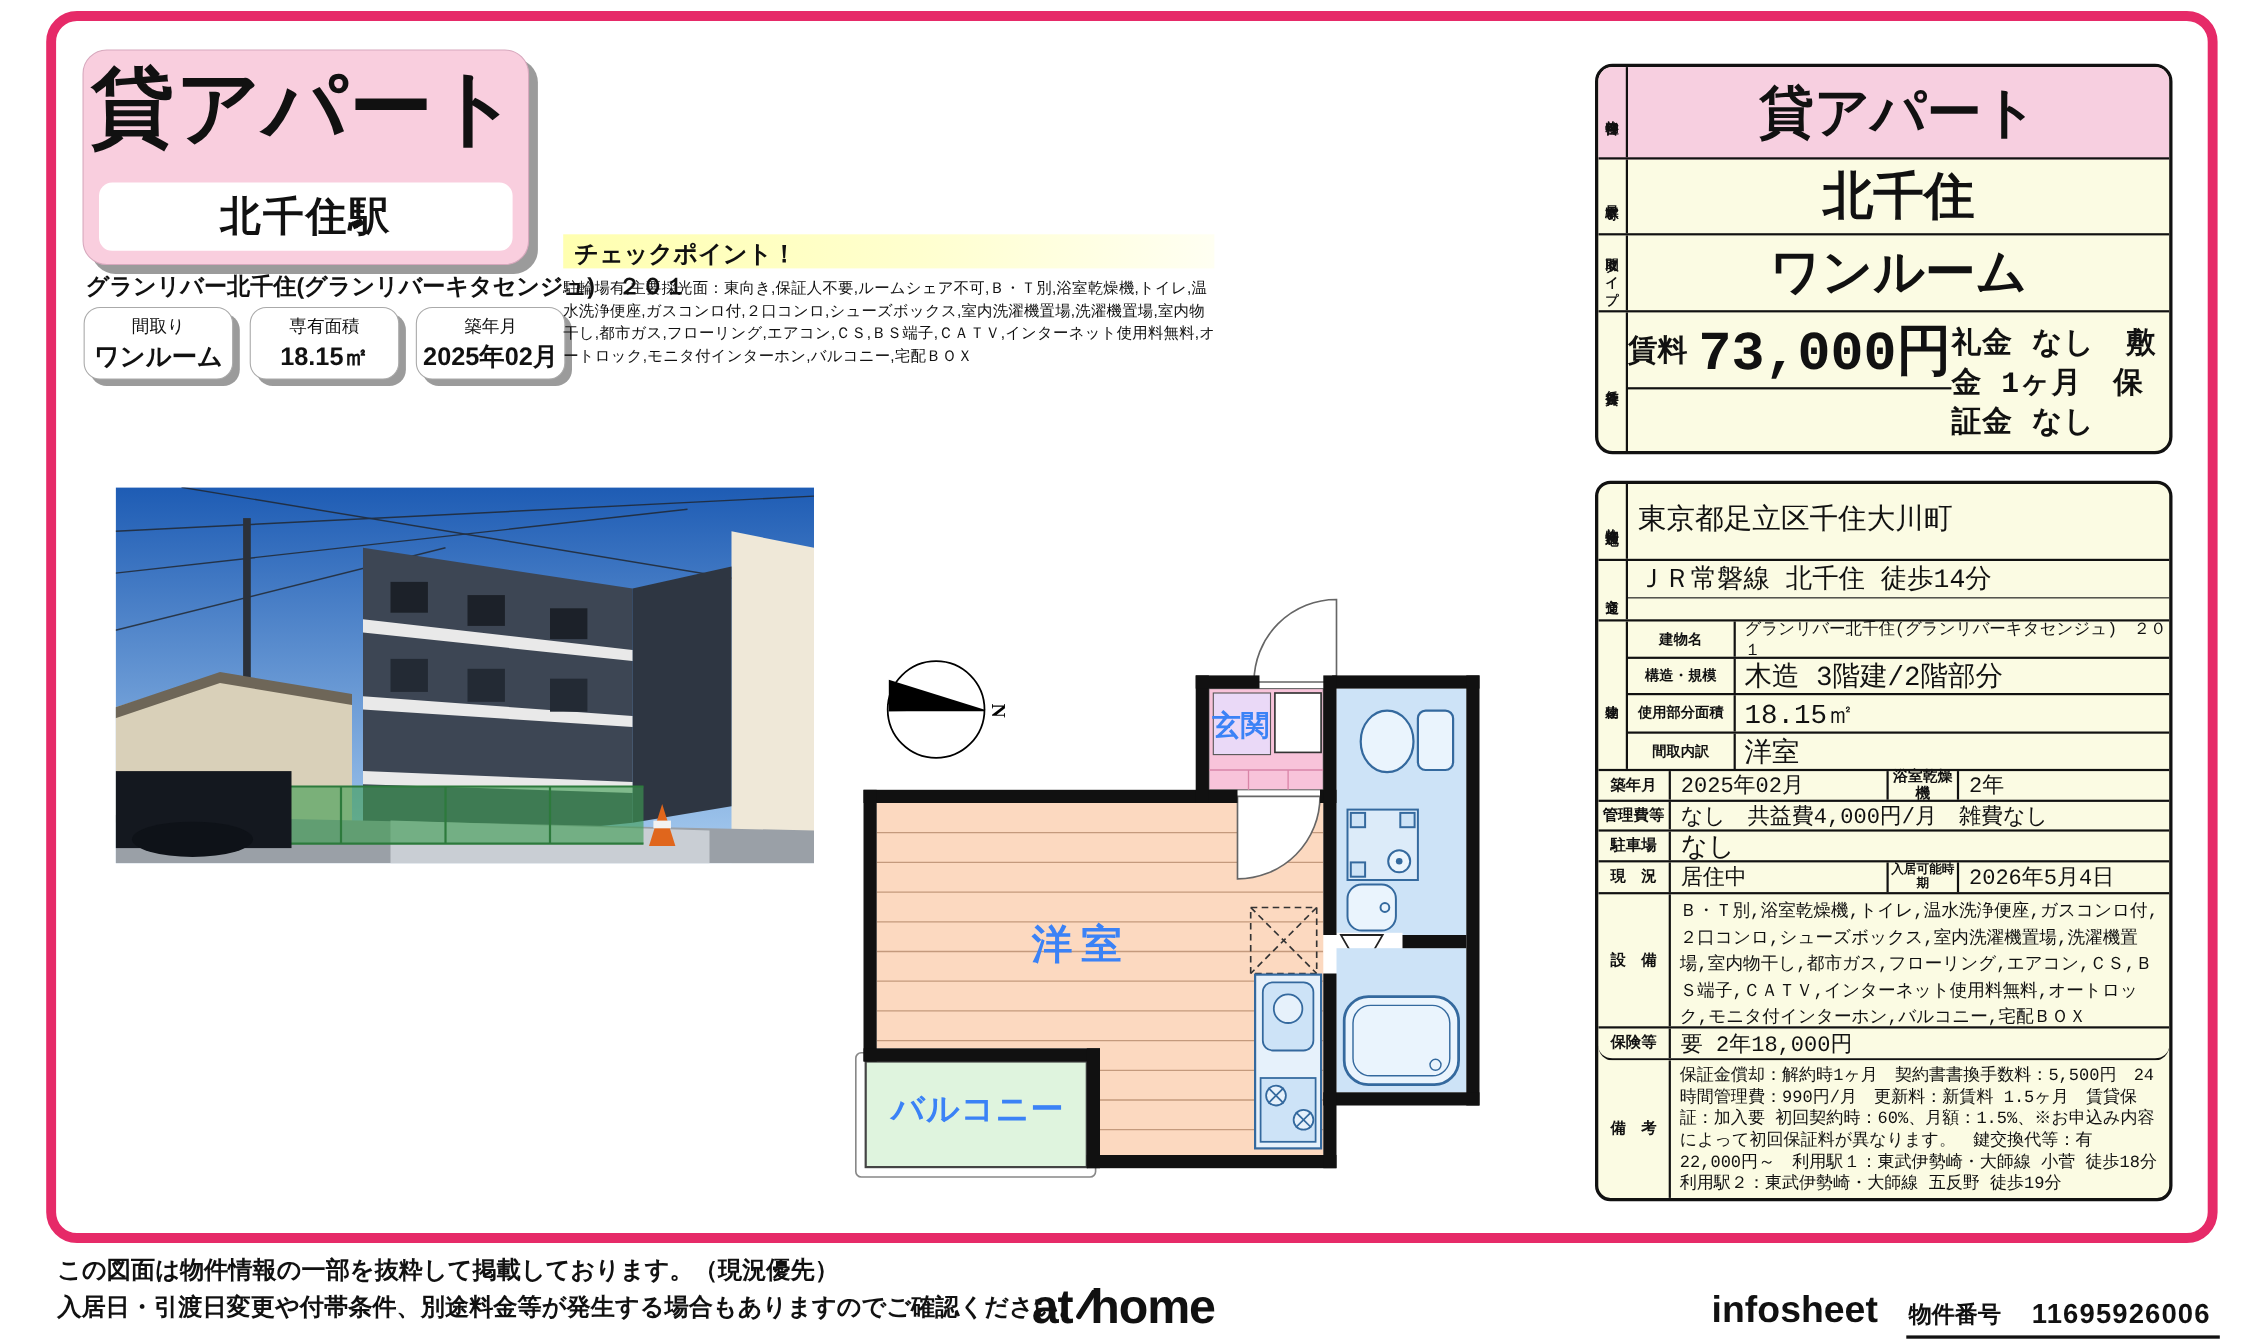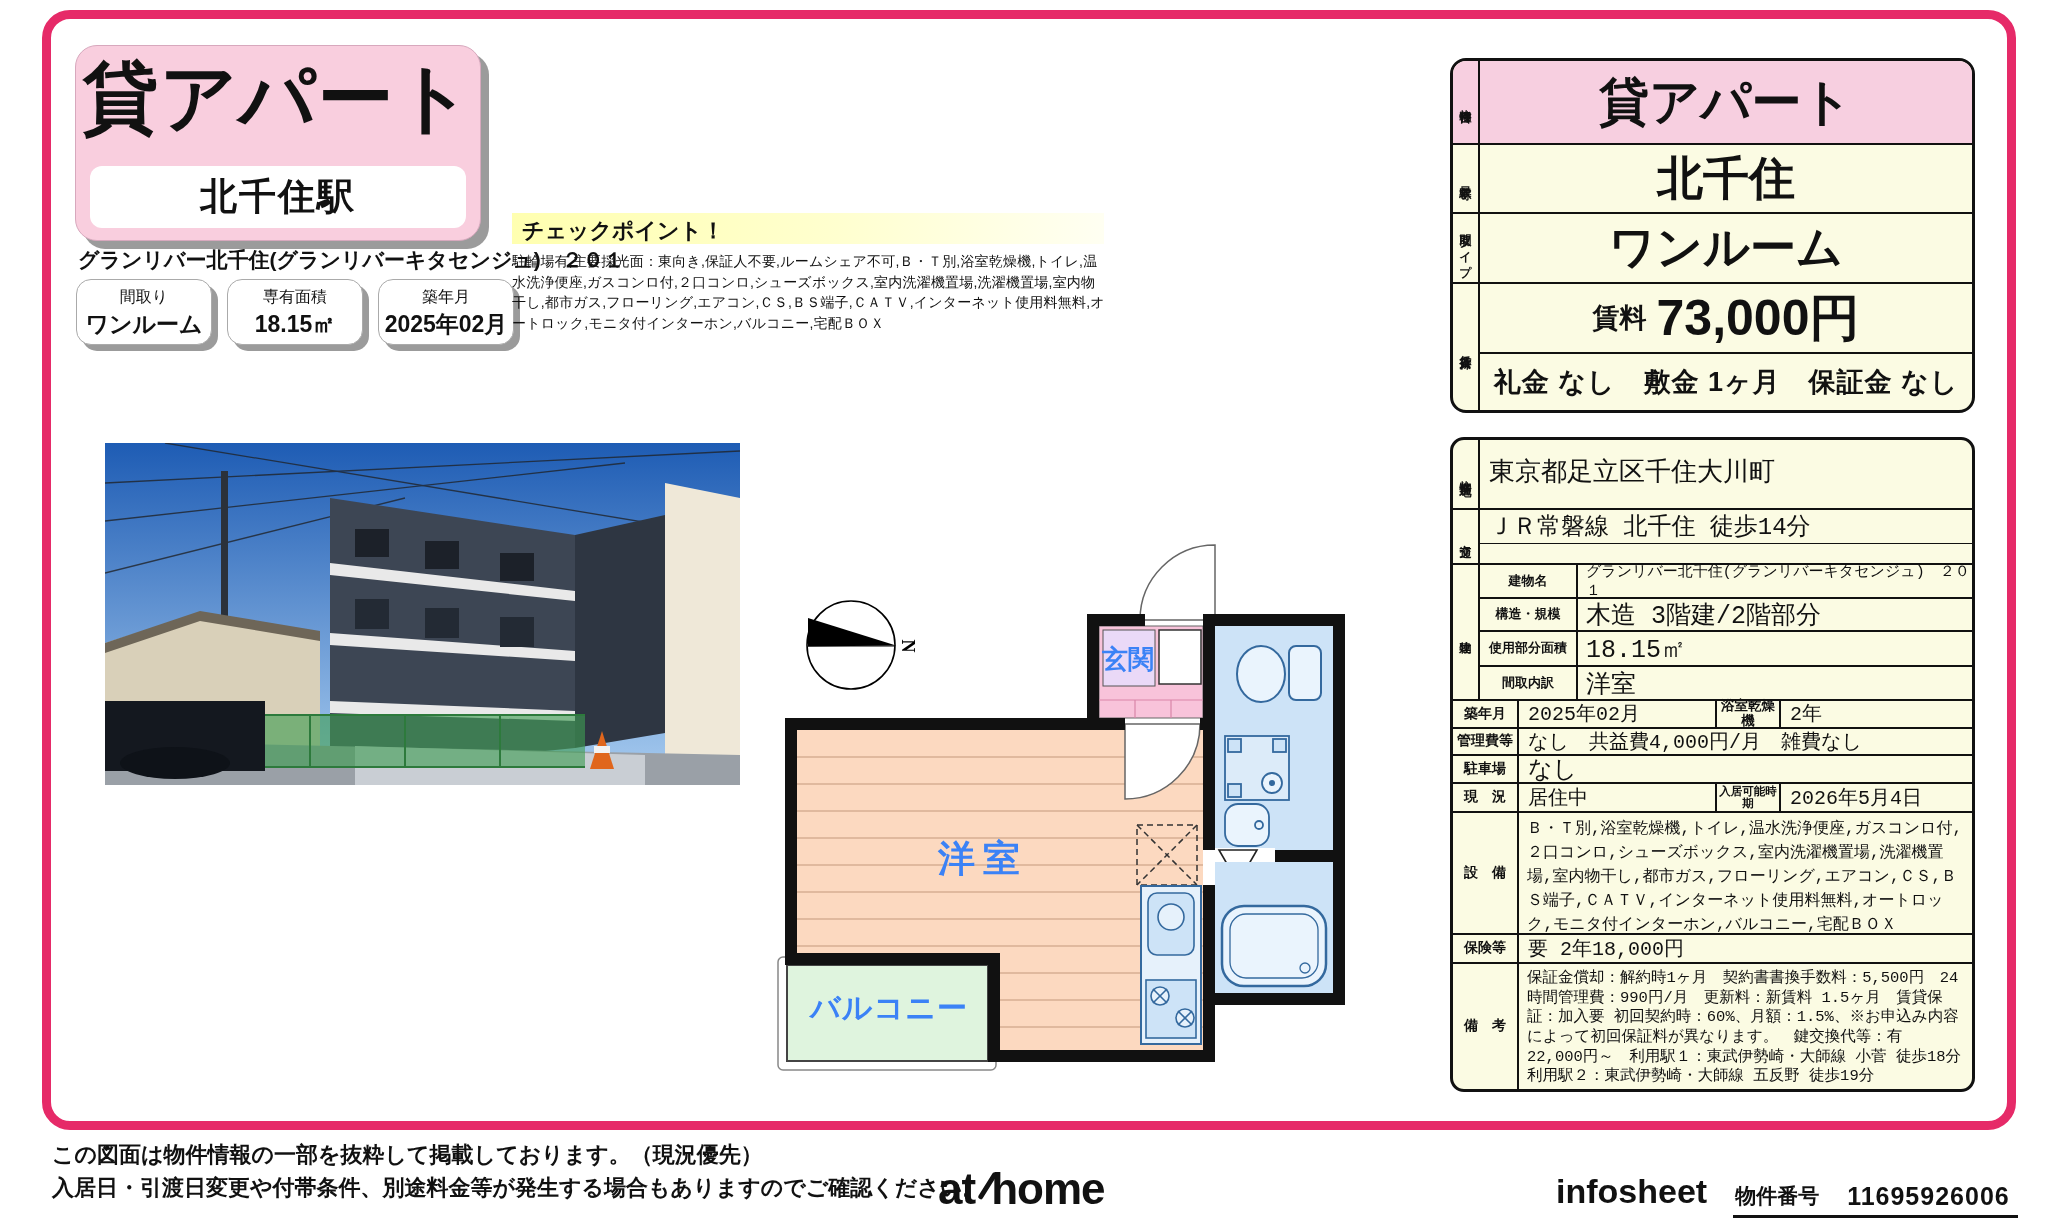--- a/index.html
+++ b/index.html
@@ -55,21 +55,21 @@
         display:flex; flex-direction:column; }
   .t-row { display:flex; border-bottom:2px solid #111; }
   .t-row:last-child { border-bottom:none; }
   .vlab { width:27px; border-right:2px solid #111; writing-mode:vertical-rl; text-orientation:upright;
           font-size:12px; font-weight:bold; display:flex; align-items:center; justify-content:center;
           line-height:1; padding:2px 0; letter-spacing:1px; }
   .t1 .val { flex:1; display:flex; align-items:center; justify-content:center; font-weight:bold; }
   .r-pink { background:#f7cfe0; }
   .h84 { height:84px; } .h69 { height:69px; } .h70 { height:70px; } .r4 { flex:1; }
   .fs50 { font-size:50px; } .fs46 { font-size:46px; }
-  .rentcol { flex:1; display:flex; flex-direction:column; }
+  .rentcol { flex:1; display:flex; flex-direction:row;font-family:Liberation Mono, monospace; }
   .rentline { height:70px; border-bottom:2px solid #111; display:flex; align-items:center;
               justify-content:center; gap:10px; }
   .rentline .rl { font-size:27px; font-weight:bold; }
   .rentline .rv { font-size:50px; font-weight:bold; }
   .termline { flex:1; display:flex; align-items:center; justify-content:center;
               font-size:27px; font-weight:bold; letter-spacing:1px; }
 
   .t2 { position:absolute; left:1450px; top:437px; width:525px; height:655px;
         border:3px solid #111; border-radius:14px; overflow:hidden; background:#fbfbe3;
         display:flex; flex-direction:column; }
@@ -88,21 +88,21 @@
   .bld-sub { display:flex; border-bottom:2px solid #111; }
   .bld-sub:last-child { border-bottom:none; }
   .bld-sub .slab { width:98px; border-right:2px solid #111; font-size:13px; font-weight:bold;
                    display:flex; align-items:center; justify-content:center; }
   .bld-sub .sval { flex:1; display:flex; align-items:center; padding-left:8px; }
   .bs1 { height:34px; } .bs1 .sval { font-size:15px; }
   .bs2 { height:33px; } .bs2 .sval { font-size:25px; }
   .bs3 { height:37px; } .bs3 .sval { font-size:25px; }
   .bs4 { flex:1; } .bs4 .sval { font-size:25px; }
   .built-row { height:28px; } .fees-row { height:27px; } .park-row { height:28px; }
-  .stat-row { height:33px; } .equip-row { height:122px; } .ins-row { height:30px; }
+  .stat-row { height:33px; } .equip-row { height:122px; } .ins-row { height:30px;border-radius:13px; }
   .notes-row { flex:1; }
   .val198 { width:198px; border-right:2px solid #111; font-size:20px; }
   .lab64 { width:64px; border-right:2px solid #111; font-size:13.5px; font-weight:bold;
            display:flex; align-items:center; justify-content:center; text-align:center; line-height:1.1; }
   .lab64.small { font-size:11.5px; }
   .flexval { flex:1; font-size:20px; }
   .fs20 { font-size:20px; } .fs19 { font-size:24px; }
   .equip-row .block, .notes-row .block { flex:1; padding:4px 8px 2px 8px; }
   .equip-row .block { font-size:16px; line-height:1.5; }
   .notes-row .block { font-size:15.5px; line-height:1.27; padding-top:5px; }

